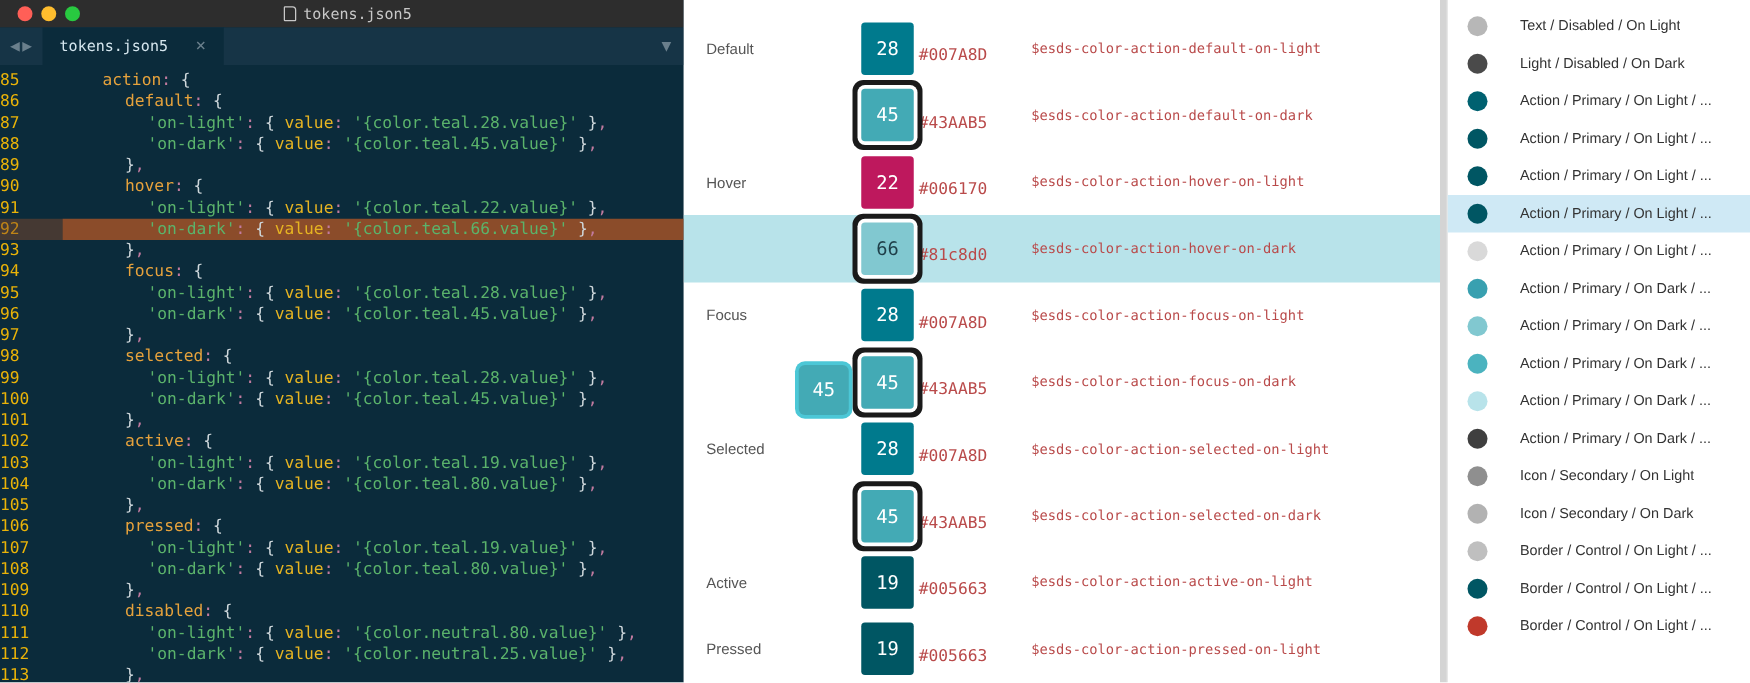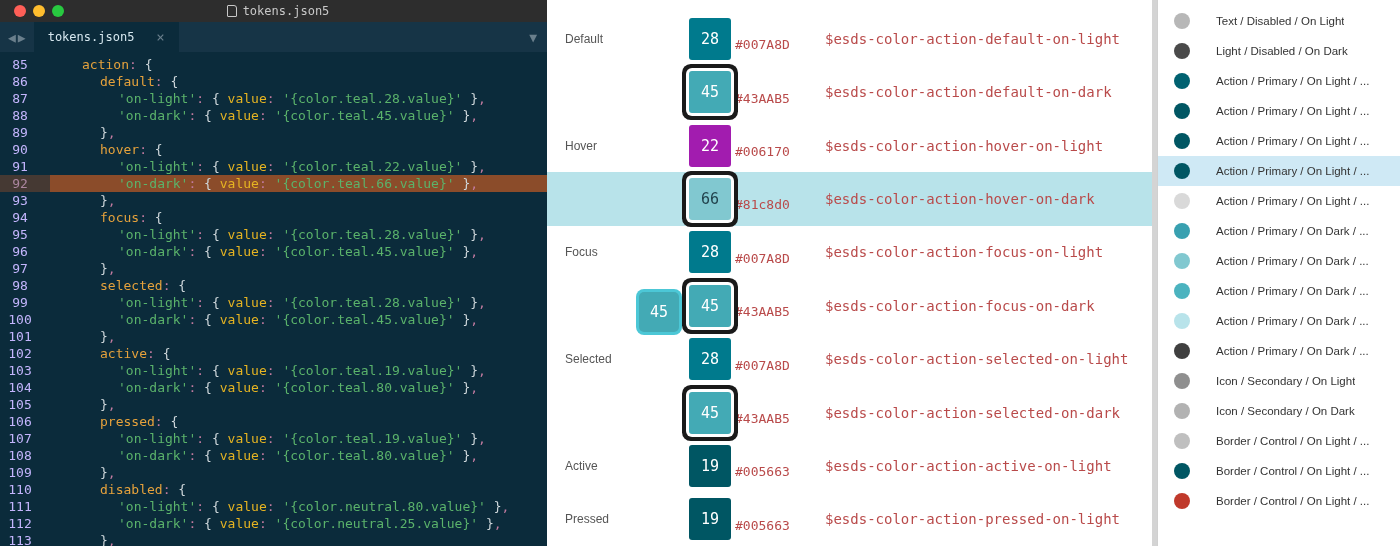--- a/index.html
+++ b/index.html
@@ -82,22 +82,22 @@
   display: flex; align-items: center; padding: 0 10px; color: #6a7f8c;
 }
 
 .codebody {
   display: flex;
   flex: 1;
   overflow: hidden;
 }
 .gutter {
   width: 50px;
-  text-align: center;
-  color: #c4b5fd;
+  text-align: left;
+  color: #eab308;
   padding: 4px 10px 4px 0;
   user-select: none;
   line-height: 17px;
 }
 .code {
   flex: 1;
   padding: 4px 0;
   line-height: 17px;
   white-space: pre;
 }
@@ -173,21 +173,21 @@
 .swatch.light-text { color: #1f3f49; }
 .hex-col {
   width: 90px;
   font-family: "Menlo", monospace;
   font-size: 13px;
   color: #b94a4a;
   margin-top: 12px;
 }
 .token-col {
   font-family: "Menlo", monospace;
-  font-size: 14px;
+  font-size: 11px;
   color: #b94a4a;
 }
 .drag-chip {
   position: absolute;
   left: 74px;
   top: 13px;
   width: 40px; height: 40px;
   border-radius: 5px;
   display: flex; align-items: center; justify-content: center;
   font-family: "Menlo", monospace;
@@ -301,21 +301,21 @@
       <div class="sect-col"></div>
       <div class="swatch-wrap">
         <div class="swatch dark-frame" style="background: rgb(67, 170, 181);">45</div>
       </div>
       <div class="hex-col">#43AAB5</div>
       <div class="token-col">$esds-color-action-default-on-dark</div>
     </div>
     <div class="doc-row">
       <div class="sect-col">Hover</div>
       <div class="swatch-wrap">
-        <div class="swatch" style="background: #a21caf;">22</div>
+        <div class="swatch" style="background: #be185d;">22</div>
       </div>
       <div class="hex-col">#006170</div>
       <div class="token-col">$esds-color-action-hover-on-light</div>
     </div>
     <div class="doc-row highlight">
       <div class="sect-col"></div>
       <div class="swatch-wrap">
         <div class="swatch dark-frame light-text" style="background: rgb(129, 200, 208);">66</div>
       </div>
       <div class="hex-col">#81c8d0</div>

